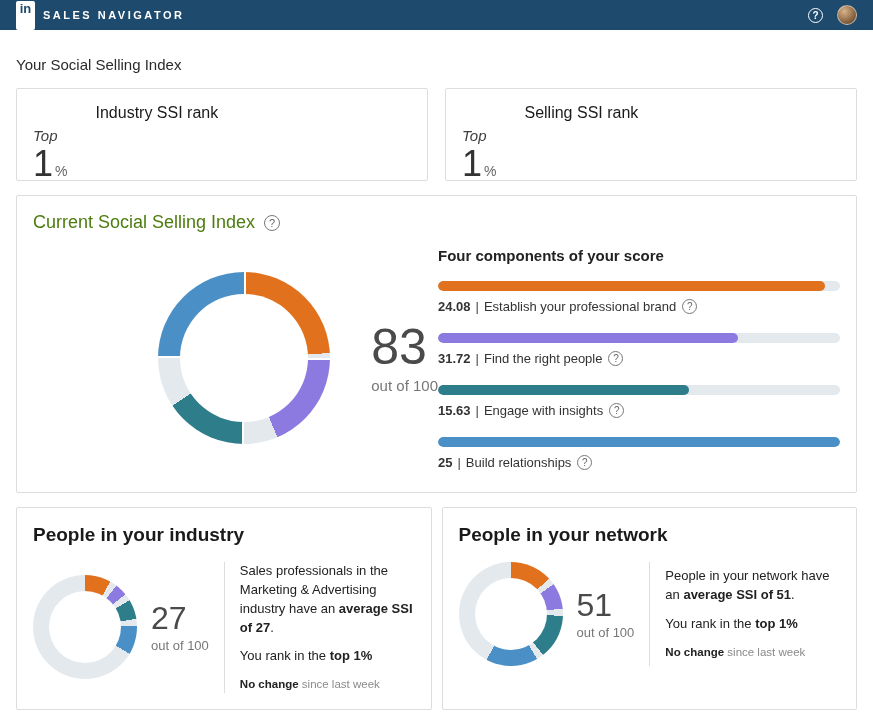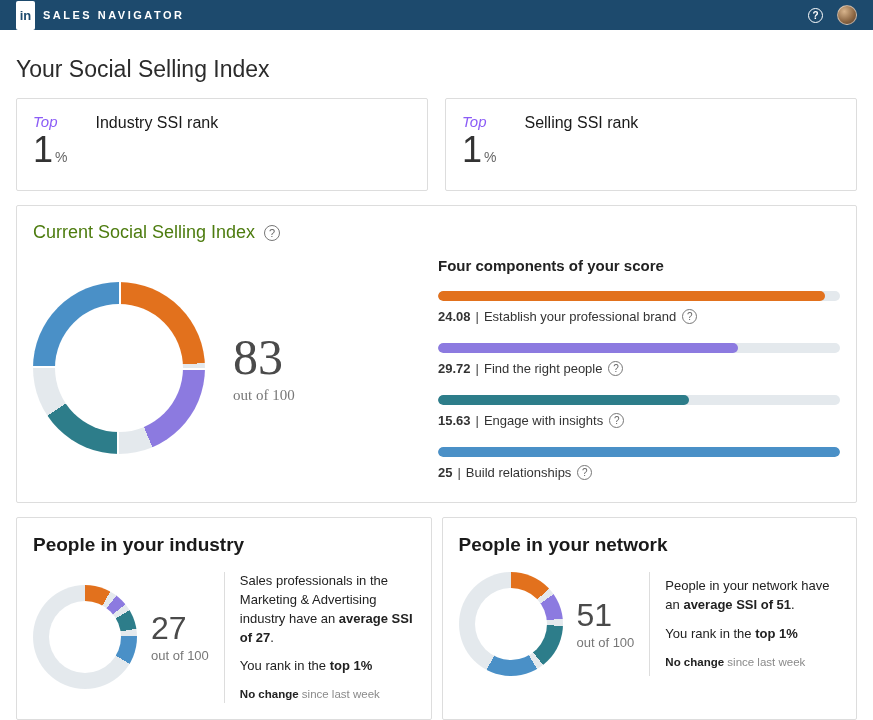--- a/index.html
+++ b/index.html
@@ -10,65 +10,65 @@
   }
 
   
   .navbar {
     height:30px; background:#1d4a6d; display:flex; align-items:center;
     padding:0 16px;
   }
   .logo-box {
     width:19px; height:29px; background:#fff; color:#1d4a6d;
     font-weight:700; font-size:13px; border-radius:2px;
-    display:flex; align-items:center; justify-content:center; cursor:pointer;
+    display:flex; justify-content:center; cursor:pointer;
   }
   .brand {
     color:#fff; font-size:11px; font-weight:600; letter-spacing:2.5px;
     margin-left:8px;
   }
   .nav-right { margin-left:auto; display:flex; align-items:center; gap:14px; }
   .nav-help {
     width:15px; height:15px; border:1.5px solid #fff; border-radius:50%;
     color:#fff; font-size:10px; font-weight:700; display:flex;
     align-items:center; justify-content:center; cursor:pointer;
   }
   .avatar {
     width:20px; height:20px; border-radius:50%;
     background:radial-gradient(circle at 35% 30%, #d8b48c, #8a6542 60%, #503826 100%);
     border:1px solid rgba(255,255,255,.5); cursor:pointer;
   }
 
   
   main { padding:0 16px; }
-  h1.page-title { font-size:23px; font-weight:400; color:#2b2b2b; margin:26px 0 15px; }
+  h1.page-title { font-size:15px; font-weight:400; color:#2b2b2b; margin:26px 0 15px; }
 
   .card { border:1px solid #ddd; border-radius:2px; background:#fff; }
 
   
   .rank-row { display:grid; grid-template-columns:1fr 1fr; gap:17px; margin-bottom:14px; }
   .rank-card { padding:14px 16px; display:flex; align-items:flex-start; gap:28px; height:93px; }
-  .rank-prefix { font-style:italic; color:#8b5cf6; font-size:15px; }
+  .rank-prefix { font-style:italic; color:#404040; font-size:15px;margin-top:24px; }
   .rank-value { font-size:36px; color:#333; line-height:1.1; }
   .rank-unit { font-size:14px; color:#666; margin-left:2px; }
   .rank-label { font-size:16px; color:#1a1a1a; margin-top:1px; }
 
   
   .ssi-card { margin-bottom:14px; }
   .card-head { padding:16px 16px 0; display:flex; align-items:center; gap:9px; }
   .card-title { font-size:18px; font-weight:500; color:#4d7c0f; }
   .help-circle {
     width:15px; height:15px; border:1px solid #777; border-radius:50%;
     color:#666; font-size:10px; display:inline-flex; align-items:center;
     justify-content:center; flex:0 0 auto; cursor:pointer; margin-left:6px;
   }
   .card-head .help-circle { width:16px; height:16px; font-size:11px; margin-left:0; }
 
   .ssi-body { display:flex; padding:12px 16px 22px; }
-  .ssi-left { width:405px; display:flex; align-items:center; justify-content:flex-start; gap:28px;font-family:Liberation Serif, serif; }
+  .ssi-left { width:405px; display:flex; align-items:center; justify-content:flex-end; gap:41px; }
 
   .donut { border-radius:50%; position:relative; }
   .donut::after {
     content:""; position:absolute; inset:0; margin:auto; background:#fff; border-radius:50%;
   }
   .donut-large { width:172px; height:172px; }
   .donut-large::after { width:128px; height:128px; }
   .donut-small { width:104px; height:104px; flex:0 0 auto; }
   .donut-small::after { width:72px; height:72px; }
 
@@ -165,21 +165,21 @@
             <span class="comp-name">Establish your professional brand</span>
             <span class="help-circle">?</span>
           </div>
         </div>
 
         <div class="component">
           <div class="bar-track">
               <div class="bar-fill" style="width: 74.6%; background: rgb(140, 122, 224);"></div>
             </div>
           <div class="component-label">
-            <span class="comp-value">29.72</span>
+            <span class="comp-value">31.72</span>
             <span class="comp-sep">|</span>
             <span class="comp-name">Find the right people</span>
             <span class="help-circle">?</span>
           </div>
         </div>
 
         <div class="component">
           <div class="bar-track">
               <div class="bar-fill" style="width: 62.52%; background: rgb(45, 125, 138);"></div>
             </div>

